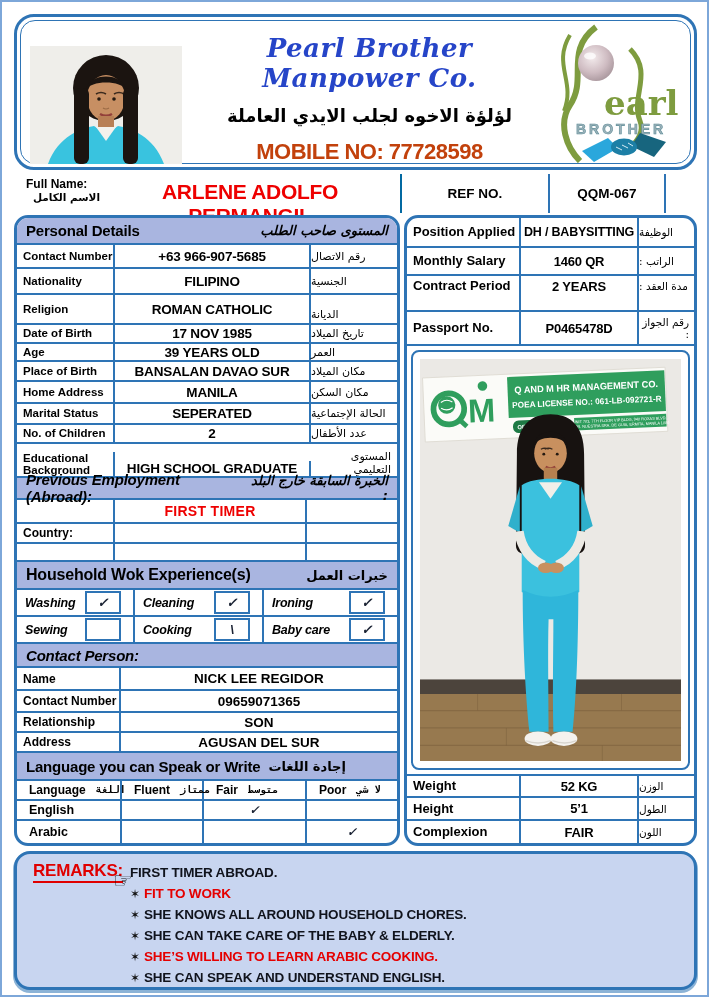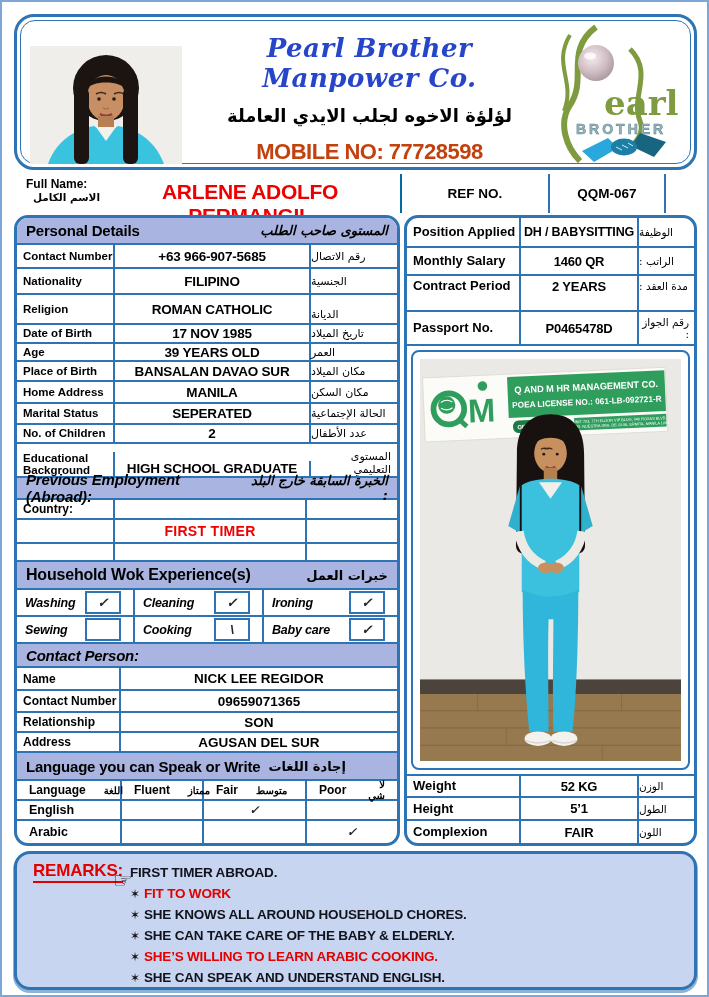--- a/index.html
+++ b/index.html
@@ -83,22 +83,22 @@
   .cp-val{ flex:1; display:flex; align-items:center; justify-content:center;
            font-weight:bold; font-size:13.5px; }
 
   
   .lang-row{ display:flex; border-bottom:2px solid #2E74B5; }
   .lang-row:last-child{ border-bottom:none; }
   .lang-c{ display:flex; align-items:center; border-right:2px solid #2E74B5; padding:0 12px; }
   .lang-c:last-child{ border-right:none; }
   .lc1{ width:105px; } .lc2{ width:82px; } .lc3{ width:103px; } .lc4{ flex:1; }
   .lang-h-en{ font-weight:bold; font-size:12px; }
-  .lang-h-ar{ font-family:Liberation Serif, serif; font-size:10px; font-weight:bold;
-              direction:rtl; margin-left:18px; }
+  .lang-h-ar{ font-family:Liberation Mono, monospace; font-size:10px; font-weight:bold;
+              direction:rtl; margin-left:10px; }
   .lang-name{ font-weight:bold; font-size:12.5px; }
   .lang-mark{ justify-content:center; font-weight:bold; font-style:italic; font-size:12px; color:#1a2233;}
 
   
   .jrow .lbl{ width:114px; font-size:13px; }
   .jrow .val{ font-size:13px; }
   .jrow .arc{ width:55px; padding-right:5px; font-size:10.5px; }
   .photo-frame{ flex:1; padding:4px; border-bottom:2px solid #2E74B5; }
   .photo-inner{ height:100%; border:2.5px solid #2E74B5; border-radius:8px; padding:7px; background:#fff; }
   .photo-inner svg{ width:100%; height:100%; display:block; }
@@ -247,28 +247,28 @@
     <div class="prow" style="height:34px;align-items:flex-end;">
       <div class="lbl" style="width:98px;white-space:normal;">Educational Background</div>
       <div class="val">HIGH SCHOOL GRADUATE</div>
       <div class="arc">المستوى التعليمي</div>
     </div>
 
     <div class="sec-head" style="height:22px;">
       <span class="sec-title it">Previous Employment (Abroad):</span>
       <span class="sec-ar">الخبرة السابقة خارج البلد :</span>
     </div>
+    <div class="pe-row" style="height:24px;">
+      <div class="pe-lbl" style="border-right:2px solid #2E74B5;"></div>
+      <div class="pe-mid first-timer">FIRST TIMER</div>
+      <div class="pe-right"></div>
+    </div>
     <div class="pe-row" style="height:20px;">
       <div class="pe-lbl">Country:</div>
       <div class="pe-mid"></div>
-      <div class="pe-right"></div>
-    </div>
-    <div class="pe-row" style="height:24px;">
-      <div class="pe-lbl" style="border-right:2px solid #2E74B5;"></div>
-      <div class="pe-mid first-timer">FIRST TIMER</div>
       <div class="pe-right"></div>
     </div>
     <div class="pe-row" style="height:18px;">
       <div class="pe-lbl"></div>
       <div class="pe-mid"></div>
       <div class="pe-right"></div>
     </div>
 
     <div class="sec-head" style="height:28px;">
       <span class="sec-title" style="font-size:16px;">Household Wok Experience(s)</span>

